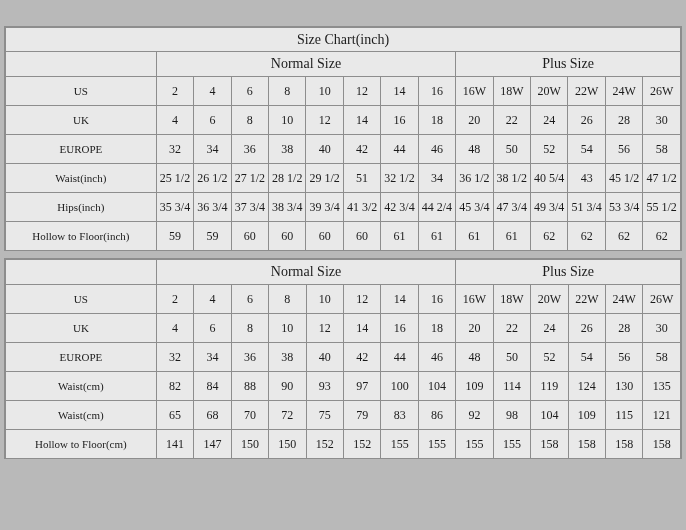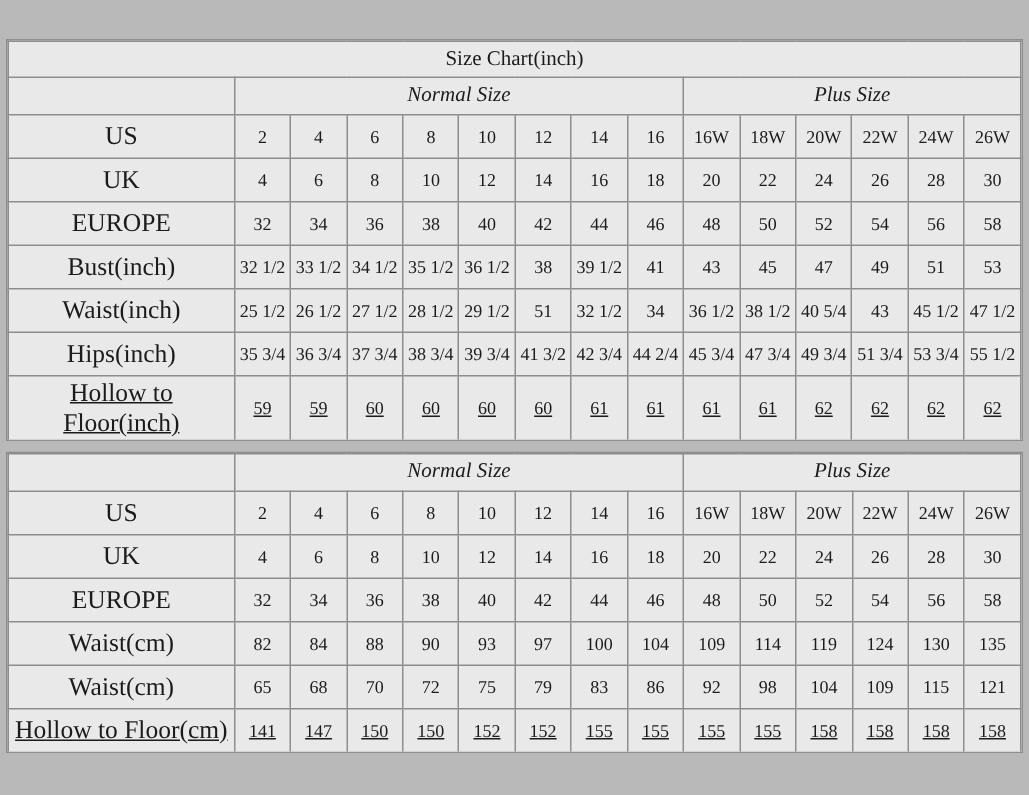--- a/index.html
+++ b/index.html
@@ -47,37 +47,35 @@
     border-left: none;
     border-right: none;
   }
   td.group-blank {
     border-left: none;
     background: #e9e9e9;
   }
   td.group-head {
     font-size: 14px;
     height: 22px;
-    font-style: italic;
   }
   td.row-label {
-    font-size: 17px;
+    font-size: 11px;
     height: 26px;
     border-left: none;
   }
   td.val {
     font-size: 12px;
     height: 26px;
   }
   td.last-col {
     border-right: none;
   }
   tr.last-row td {
     border-bottom: none;
-    text-decoration: underline;
   }
   .cm-block td.row-label, .cm-block td.val {
     height: 26px;
   }
 </style>
 </head>
 <body>
 
 <div class="page">
   <div class="chart-block inch-block">
@@ -156,37 +154,20 @@
           <td class="val">44</td>
           <td class="val">46</td>
           <td class="val">48</td>
           <td class="val">50</td>
           <td class="val">52</td>
           <td class="val">54</td>
           <td class="val">56</td>
           <td class="val last-col">58</td>
         </tr>
 
-        <tr>
-          <td class="row-label">Bust(inch)</td>
-          <td class="val">32 1/2</td>
-          <td class="val">33 1/2</td>
-          <td class="val">34 1/2</td>
-          <td class="val">35 1/2</td>
-          <td class="val">36 1/2</td>
-          <td class="val">38</td>
-          <td class="val">39 1/2</td>
-          <td class="val">41</td>
-          <td class="val">43</td>
-          <td class="val">45</td>
-          <td class="val">47</td>
-          <td class="val">49</td>
-          <td class="val">51</td>
-          <td class="val last-col">53</td>
-        </tr>
 
         <tr>
           <td class="row-label">Waist(inch)</td>
           <td class="val">25 1/2</td>
           <td class="val">26 1/2</td>
           <td class="val">27 1/2</td>
           <td class="val">28 1/2</td>
           <td class="val">29 1/2</td>
           <td class="val">51</td>
           <td class="val">32 1/2</td>

